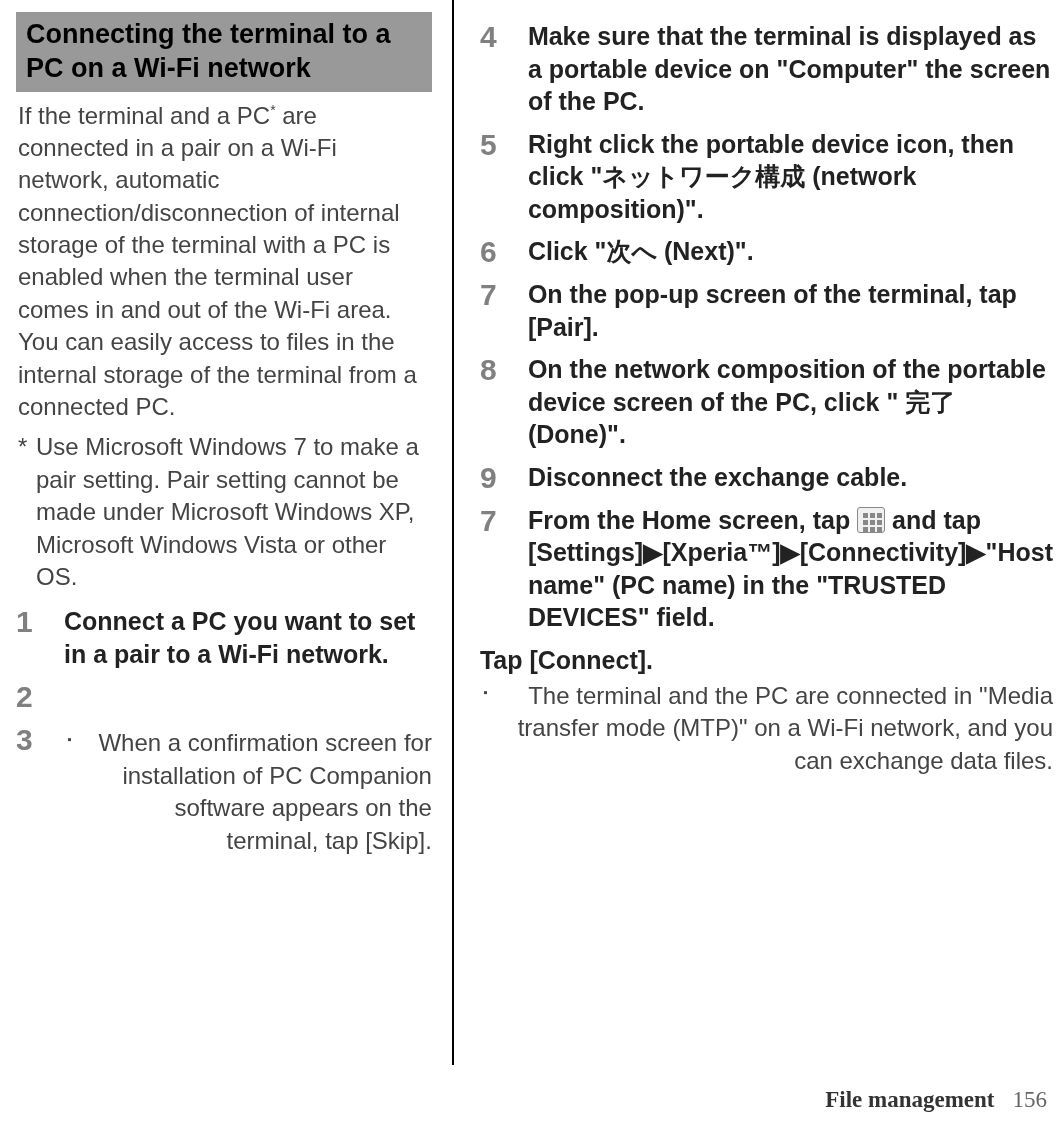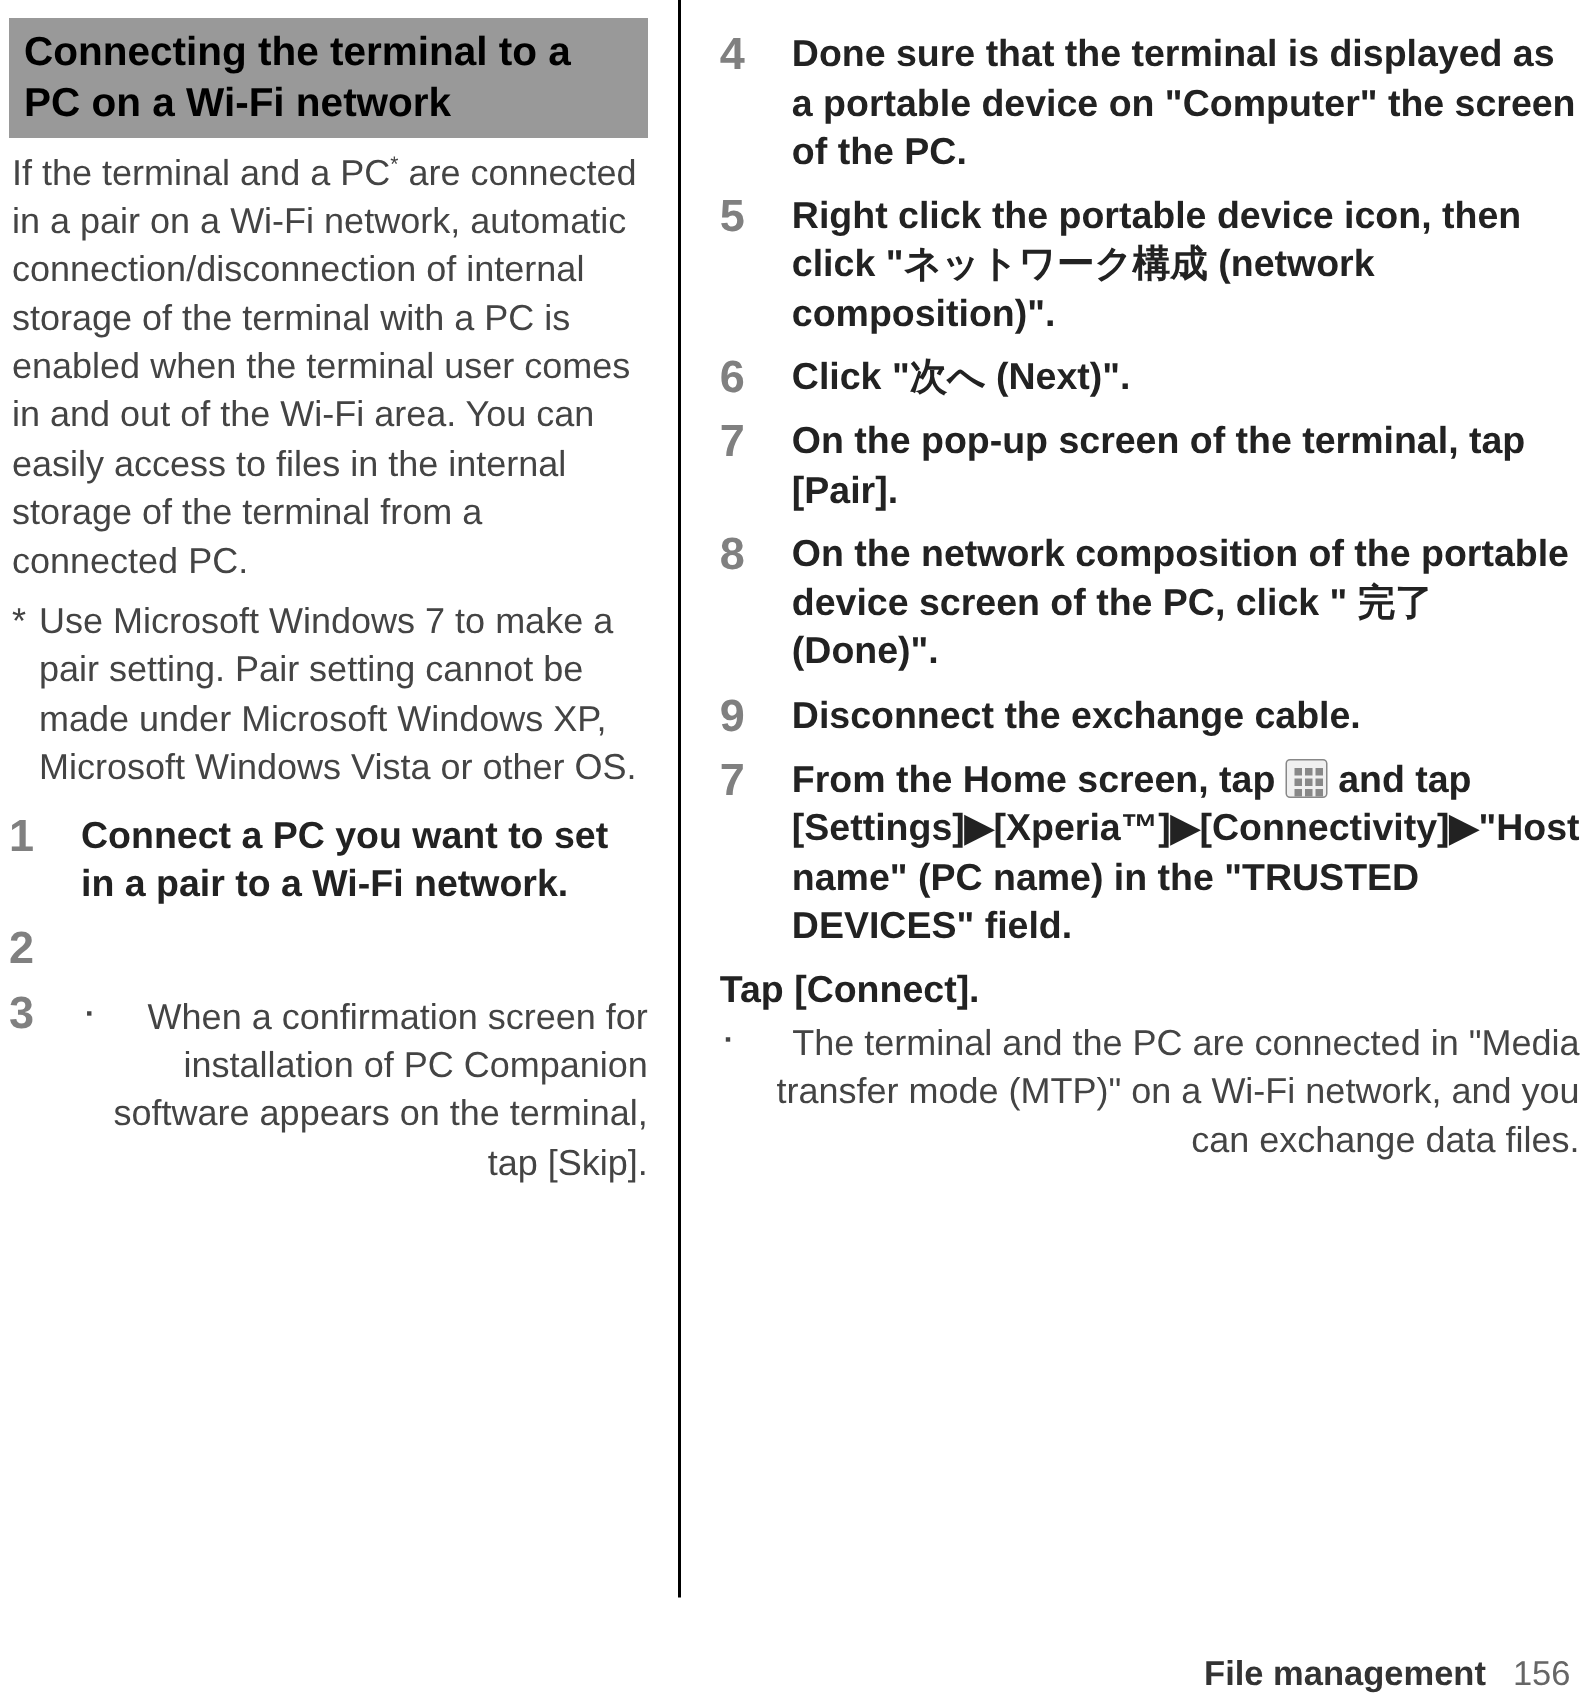--- a/index.html
+++ b/index.html
@@ -12,21 +12,21 @@
       position: relative;
     }
     .columns {
       display: flex;
       height: 1065px;
     }
     .col {
       flex: 1;
       padding: 12px 18px 0 14px;
     }
-    .col-left { border-right: 2px solid #000; padding-left: 6px; padding-right: 20px; }
+    .col-left { border-right: 2px solid #000; padding-left: 16px; padding-right: 20px; }
     .col-right { padding-left: 26px; padding-right: 10px; }
     .section-header {
       background: #999;
       padding: 6px 10px 6px 10px;
       margin-bottom: 8px;
     }
     .section-header span {
       font-size: 27px;
       font-weight: 800;
       color: #000;
@@ -99,23 +99,24 @@
         linear-gradient(#888,#888) 12px 12px/5px 5px no-repeat,
         linear-gradient(#888,#888) 19px 12px/5px 5px no-repeat,
         linear-gradient(#888,#888) 5px 19px/5px 5px no-repeat,
         linear-gradient(#888,#888) 12px 19px/5px 5px no-repeat,
         linear-gradient(#888,#888) 19px 19px/5px 5px no-repeat,
         #f0f0f0;
     }
     sup.ast-sup { font-size: 14px; vertical-align: super; }
     .footer {
       position: absolute;
-      bottom: 4px;
+      bottom: 20px;
       right: 16px;
       font-size: 23px;
+      font-family: Liberation Serif, serif;
     }
     .footer .fm { font-weight: 800; margin-right: 18px; }
     .footer .pn { color: #666; }
   </style>
 </head>
 <body>
 
 <div class="columns">
   <div class="col col-left">
     <div class="section-header">
@@ -148,21 +149,21 @@
           <div class="sub-text">When a confirmation screen for installation of PC Companion software appears on the terminal, tap [Skip].</div>
         </div>
       </div>
     </div>
   </div>
 
   <div class="col col-right">
     <div class="step">
       <div class="step-num">4</div>
       <div class="step-body">
-          <div class="step-title">Done sure that the terminal is displayed as a portable device on "Computer" the screen of the PC.</div>
+          <div class="step-title">Make sure that the terminal is displayed as a portable device on "Computer" the screen of the PC.</div>
         </div>
     </div>
 
     <div class="step">
       <div class="step-num">5</div>
       <div class="step-body">
           <div class="step-title">Right click the portable device icon, then click "ネットワーク構成 (network composition)".</div>
         </div>
     </div>
 

